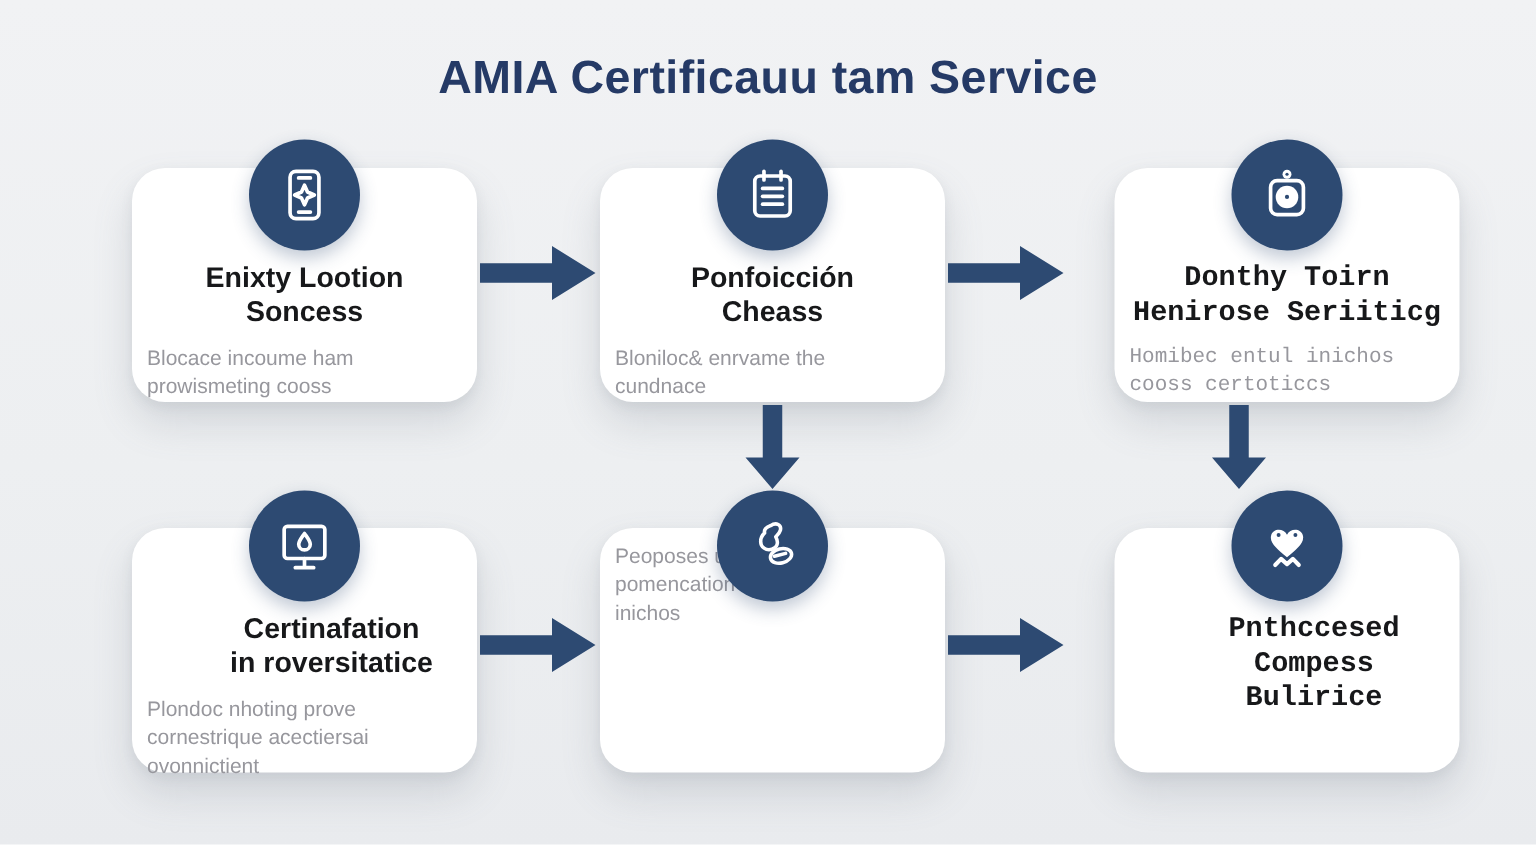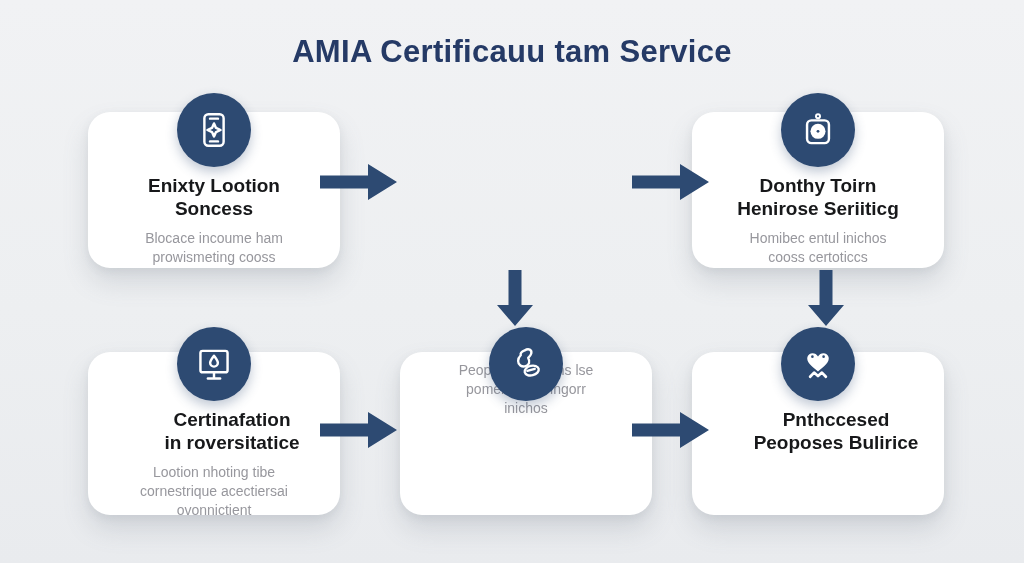--- a/index.html
+++ b/index.html
@@ -12,30 +12,30 @@
   }
   .main-title {
     position:absolute; top:34px; left:0; right:0;
     text-align:center;
     font-size:31px; font-weight:800; letter-spacing:0.3px;
     color:#253a66;
     white-space:pre-line;
   }
   .card {
     position:absolute;
-    width:252px;
+    width:230px;
     background:#ffffff;
     border-radius:22px;
     box-shadow:0 14px 26px rgba(105,115,130,0.20), 0 3px 8px rgba(105,115,130,0.10);
   }
   .card.r1 { top:112px; height:156px; }
   .card.r2 { top:352px; height:163px; }
   .card.c1 { left:88px; }
   .card.c2 { left:400px; }
-  .card.c3 { left:692px; }
+  .card.c3 { left:743px;font-family:Liberation Mono, monospace; }
 
   .icon-circle {
     position:absolute; top:-19px; left:50%; transform:translateX(-50%);
     width:74px; height:74px; border-radius:50%;
     background:#2d4a72;
     display:flex; align-items:center; justify-content:center;
     box-shadow:0 5px 12px rgba(45,74,114,0.30);
   }
   .card.r2 .icon-circle { top:-25px; }
 
@@ -45,21 +45,20 @@
     text-align:center;
     font-size:19px; font-weight:800;
     color:#17181a;
     line-height:1.22;
     white-space:pre-line;
   }
   .card.r2 .card-title { margin-top:56px;margin-left:36px; }
   .card-sub {
     margin-top:9px;
     padding:0 10px;
-    text-align:center;
     font-size:14px;
     color:#97979d;
     line-height:1.35;
     white-space:pre-line;
   }
   .arrow { position:absolute; line-height:0; }
   .arrow svg polygon { fill:#2d4a72; }
 </style>
 </head>
 <body>
@@ -76,20 +75,36 @@
         <line x1="19.5" y1="37" x2="28.5" y2="37"></line>
         <path d="M24 16.5 L26.3 21.7 L31.5 24 L26.3 26.3 L24 31.5 L21.7 26.3 L16.5 24 L21.7 21.7 Z"></path>
       </svg>
     </div>
     <div class="card-title">Enixty Lootion
 Soncess</div>
     <div class="card-sub">Blocace incoume ham
 prowismeting cooss</div>
   </div>
 
+  <div class="card r1 c2">
+    <div class="icon-circle">
+      <svg viewBox="0 0 48 48" width="42" height="42" fill="none" stroke="#ffffff" stroke-width="2.8" stroke-linecap="round" stroke-linejoin="round">
+        <rect x="10.5" y="9.5" width="27" height="30.5" rx="4"></rect>
+        <line x1="17.5" y1="6" x2="17.5" y2="12.5"></line>
+        <line x1="30.5" y1="6" x2="30.5" y2="12.5"></line>
+        <line x1="16.5" y1="19" x2="31.5" y2="19"></line>
+        <line x1="16.5" y1="25" x2="31.5" y2="25"></line>
+        <line x1="16.5" y1="31" x2="31.5" y2="31"></line>
+      </svg>
+    </div>
+    <div class="card-title">Ponfoicción
+Cheass</div>
+    <div class="card-sub">Bloniloc&amp; enrvame the
+cundnace</div>
+  </div>
 
   <div class="card r1 c3">
     <div class="icon-circle">
       <svg viewBox="0 0 48 48" width="42" height="42">
         <rect x="11.5" y="13" width="25" height="26" rx="5" fill="none" stroke="#ffffff" stroke-width="2.8"></rect>
         <circle cx="24" cy="25.5" r="8.6" fill="#ffffff"></circle>
         <circle cx="24" cy="25.5" r="1.6" fill="#2d4a72"></circle>
         <circle cx="24" cy="8.2" r="3.4" fill="#ffffff"></circle>
         <circle cx="24" cy="8.2" r="1.2" fill="#2d4a72"></circle>
       </svg>
@@ -104,21 +119,21 @@
     <div class="icon-circle">
       <svg viewBox="0 0 48 48" width="42" height="42" fill="none" stroke="#ffffff" stroke-width="2.8" stroke-linecap="round" stroke-linejoin="round">
         <rect x="8.5" y="9" width="31" height="24.5" rx="2.5"></rect>
         <path d="M24 14.5 c2.7 3.7 4.4 5.7 4.4 8.1 a4.4 4.4 0 0 1 -8.8 0 c0 -2.4 1.7 -4.4 4.4 -8.1 Z"></path>
         <line x1="24" y1="33.5" x2="24" y2="39.5"></line>
         <line x1="17" y1="40.5" x2="31" y2="40.5"></line>
       </svg>
     </div>
     <div class="card-title">Certinafation
 in roversitatice</div>
-    <div class="card-sub">Lootion nhoting tibe
+    <div class="card-sub">Plondoc nhoting prove
 cornestrique acectiersai
 ovonnictient</div>
   </div>
 
   <div class="card r2 c2">
     <div class="icon-circle">
       <svg viewBox="0 0 48 48" width="42" height="42" fill="none" stroke="#ffffff" stroke-width="2.7" stroke-linecap="round" stroke-linejoin="round">
         <path d="M22.5 8.5 c4.5 -3 8.5 -0.5 7.5 3.5 c-0.6 2.2 -2 3.5 -3.5 5 c2.5 4.5 1 8.5 -3 9.5 c-4.5 1.2 -8.5 -1.5 -8.5 -6 c0 -2.8 1.2 -4.8 3 -6.5 c-0.8 -2.8 1.5 -4.3 4.5 -5.5 Z"></path>
         <ellipse cx="30.5" cy="31.5" rx="8.2" ry="5.4" transform="rotate(-14 30.5 31.5)"></ellipse>
         <line x1="25.5" y1="31.8" x2="34" y2="29.6"></line>
@@ -132,21 +147,21 @@
   <div class="card r2 c3">
     <div class="icon-circle">
       <svg viewBox="0 0 48 48" width="42" height="42">
         <path d="M24 15.5 C21.5 10.2 13.3 10.4 11.9 16 C10.4 21.8 17 26.5 24 32.6 C31 26.5 37.6 21.8 36.1 16 C34.7 10.4 26.5 10.2 24 15.5 Z" fill="#ffffff"></path>
         <circle cx="17.6" cy="15.6" r="1.5" fill="#2d4a72"></circle>
         <circle cx="30.4" cy="15.6" r="1.5" fill="#2d4a72"></circle>
         <polyline points="15,38.5 19.5,33.8 24,37.8 28.5,33.8 33,38.5" fill="none" stroke="#ffffff" stroke-width="3.1" stroke-linecap="round" stroke-linejoin="round"></polyline>
       </svg>
     </div>
     <div class="card-title">Pnthccesed
-Peoposes Bulirice</div>
+Compess Bulirice</div>
   </div>
 
   <div class="arrow" style="left:320px; top:162px;">
     <svg width="78" height="40" viewBox="0 0 78 40">
         <polygon points="0,13.5 48,13.5 48,2 77,20 48,38 48,26.5 0,26.5"></polygon>
       </svg>
   </div>
   <div class="arrow" style="left:632px; top:162px;">
     <svg width="78" height="40" viewBox="0 0 78 40">
         <polygon points="0,13.5 48,13.5 48,2 77,20 48,38 48,26.5 0,26.5"></polygon>

